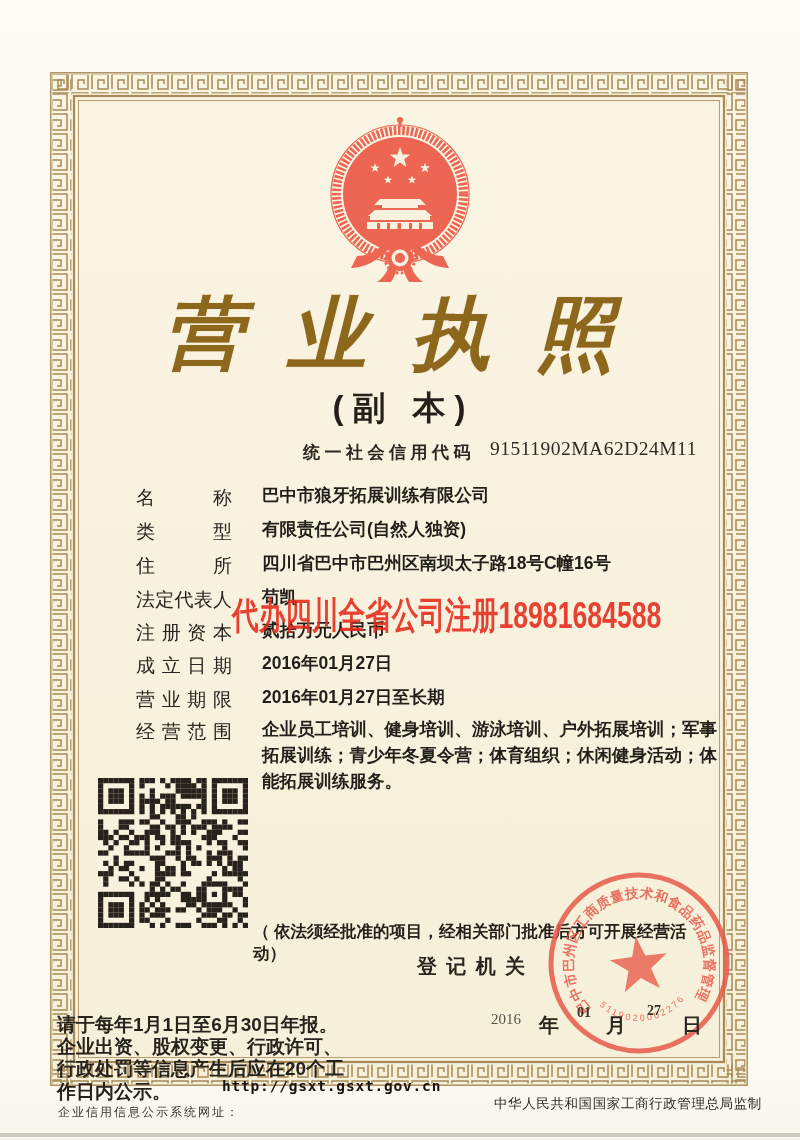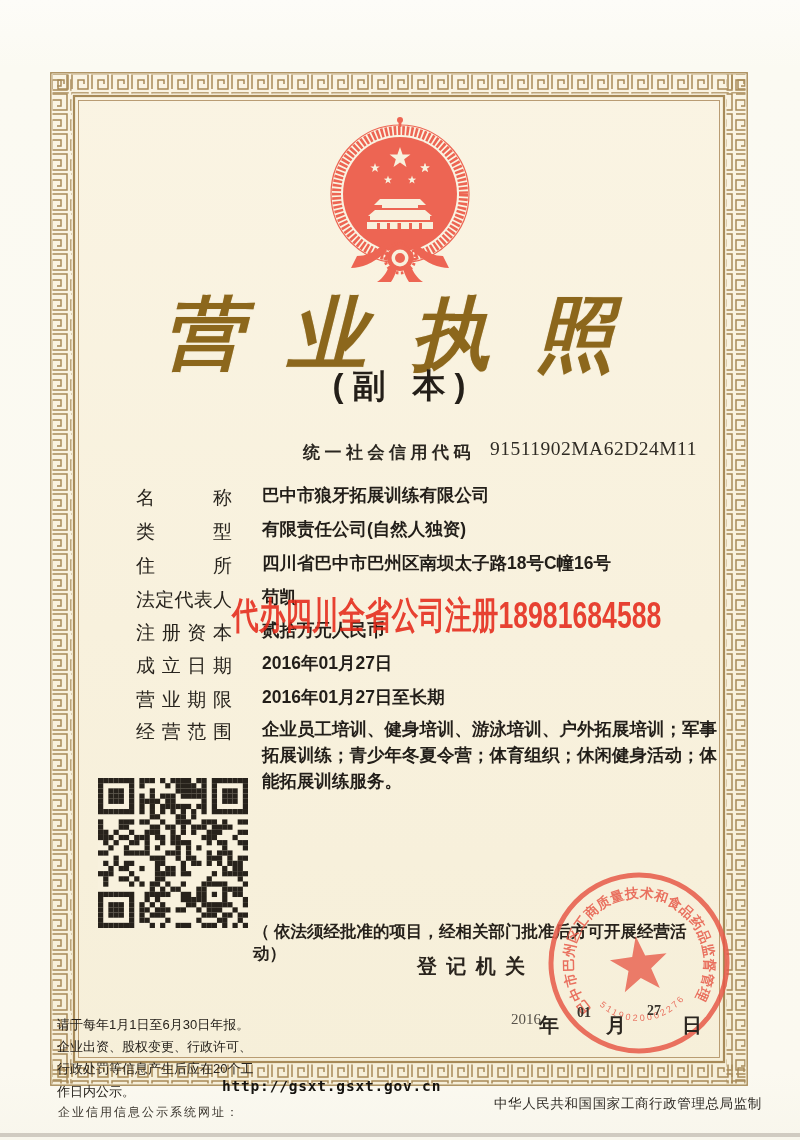--- a/index.html
+++ b/index.html
@@ -6,46 +6,46 @@
   body{width:800px;height:1140px;background:#fefdfa;font-family:"Liberation Sans",sans-serif;}
   .page{position:relative;width:800px;height:1140px;overflow:hidden;
         background:linear-gradient(180deg,#fdfcf8 0%,#fbfaf2 6%,#fbf9f0 94%,#f8f6ec 100%);}
   .paper-inner{position:absolute;left:50px;top:72px;width:698px;height:1014px;
         background:linear-gradient(180deg,#faf4e3 0%,#f8f1dd 55%,#f6efd9 100%);}
   .frame-svg{position:absolute;left:50px;top:72px;}
   .emblem-svg{position:absolute;left:325px;top:110px;}
   .lic-title{position:absolute;left:50px;top:282px;width:698px;text-align:center;
         font-size:79px;font-weight:700;color:#8c671c;letter-spacing:45px;padding-left:25px;
         box-sizing:border-box;text-shadow:0 0 1px rgba(140,103,28,.4);font-style:italic;}
-  .lic-subtitle{position:absolute;left:50px;top:364px;width:698px;text-align:center;
+  .lic-subtitle{position:absolute;left:50px;top:386px;width:698px;text-align:center;
         font-size:33px;font-weight:600;color:#241f19;letter-spacing:9px;padding-left:9px;box-sizing:border-box;}
   .credit-label{position:absolute;left:303px;top:441px;font-size:17px;font-weight:700;
         letter-spacing:4.5px;color:#2a2620;}
   .credit-code{position:absolute;left:490px;top:438px;font-family:"Liberation Serif",serif;
         font-size:19.5px;letter-spacing:0.5px;color:#2f2b24;}
   .fields{position:absolute;left:136px;top:0;width:600px;height:0;}
   .field-row{position:absolute;left:0;width:600px;}
   .f-label{position:absolute;left:0;top:2px;width:96px;font-size:19px;font-weight:500;
         color:#28241e;text-align:justify;text-align-last:justify;}
   .f-value{position:absolute;left:126px;top:0;width:462px;font-size:17.5px;font-weight:700;
         color:#221e19;line-height:25.8px;}
   .watermark{position:absolute;left:232px;top:591px;font-size:37px;font-weight:600;
         color:#e5291a;opacity:.88;white-space:nowrap;transform:scaleX(0.72);transform-origin:0 0;}
   .qr-svg{position:absolute;left:98px;top:778px;}
   .approval-note{position:absolute;left:253px;top:921px;width:450px;font-size:16.5px;
         font-weight:700;color:#26211b;letter-spacing:0px;}
   .registrar{position:absolute;left:417px;top:953px;width:108px;font-size:20px;font-weight:700;
         color:#2a241d;text-align:justify;text-align-last:justify;}
   .stamp-svg{position:absolute;left:544px;top:868px;opacity:.85;transform:rotate(-7deg);}
   .d-year{position:absolute;left:491px;top:1011px;font-family:"Liberation Serif",serif;
-        font-size:15px;color:#57524a;margin-left:20px;}
+        font-size:15px;color:#57524a;}
   .d-unit{position:absolute;font-size:20px;font-weight:600;color:#2b2620;}
   .d-num{position:absolute;font-family:"Liberation Serif",serif;font-size:14px;font-weight:700;color:#38332c;}
-  .footer-note{position:absolute;left:57px;top:1014px;width:334px;font-size:13px;
-        font-weight:400;color:#26221c;}
+  .footer-note{position:absolute;left:57px;top:1014px;width:334px;font-size:19px;
+        font-weight:700;color:#26221c;}
   .footer-note div{height:22.2px;line-height:22.2px;}
   .gsxt-url{position:absolute;left:222px;top:1078px;font-family:"DejaVu Sans Mono",monospace;
         font-size:14.5px;font-weight:700;letter-spacing:0.8px;color:#15130f;}
   .gsxt-label{position:absolute;left:58px;top:1104px;font-family:"Liberation Serif",serif;
         font-size:12px;letter-spacing:2px;color:#3a352d;}
   .publisher{position:absolute;left:494px;top:1095px;font-family:"Liberation Serif",serif;
         font-size:13.5px;letter-spacing:0.6px;color:#2e2a24;text-align:right;}
   .scan-edge{position:absolute;left:0;top:1133px;width:800px;height:4px;background:#aea89f;opacity:.55;}
 </style>
 </head>

